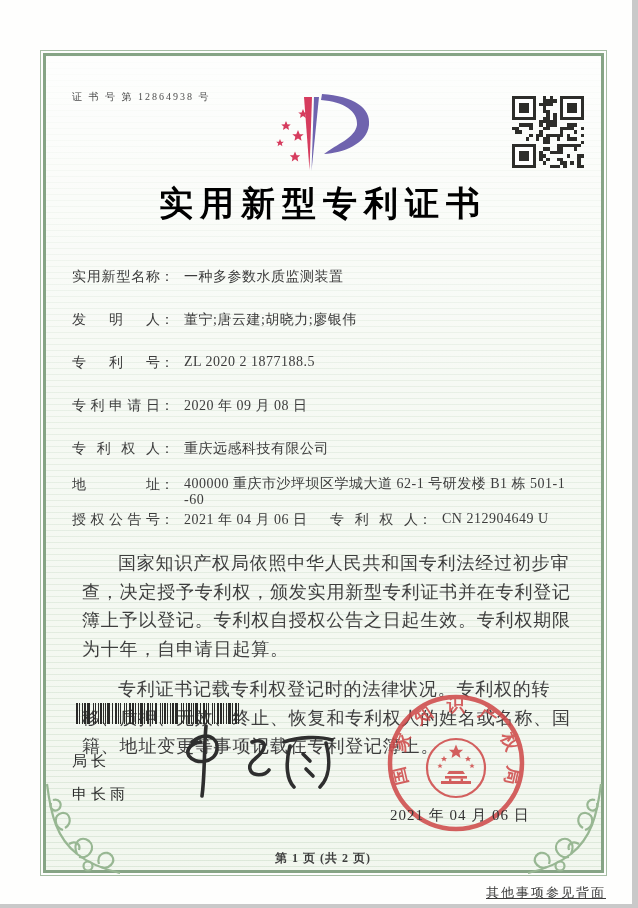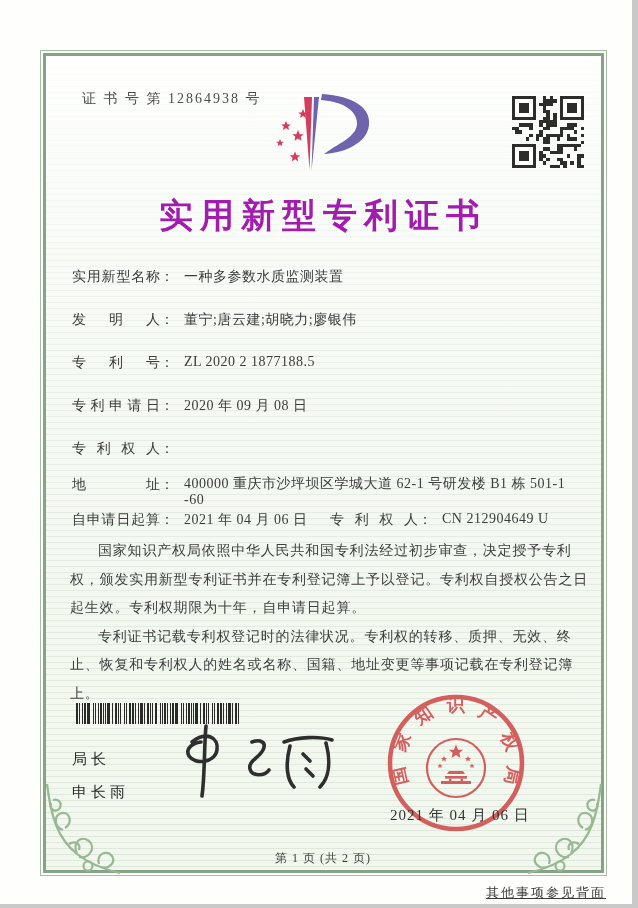--- a/index.html
+++ b/index.html
@@ -19,42 +19,42 @@
   }
   .frame-inner{
     position:absolute;left:2px;top:2px;right:2px;bottom:2px;
     border:3px solid #86a485;
     background:
       linear-gradient(180deg, rgba(255,255,255,.92) 0%, rgba(255,255,255,.45) 40%, rgba(255,255,255,.18) 100%),
       repeating-linear-gradient(180deg, rgba(146,183,144,.28) 0 1px, rgba(255,255,255,0) 1px 6px),
       #eff5eb;
   }
   .abs{position:absolute;}
-  .cert-no{left:82px;top:90px;font-size:14px;letter-spacing:2px;color:#4c4c4c;}
-  .title{left:40px;top:193px;width:566px;text-align:center;font-size:34px;font-weight:700;
-         letter-spacing:7px;color:#a21caf;}
+  .cert-no{left:72px;top:90px;font-size:10px;letter-spacing:2px;color:#4c4c4c;}
+  .title{left:40px;top:181px;width:566px;text-align:center;font-size:34px;font-weight:700;
+         letter-spacing:7px;color:#000000;}
   
   .frow{left:72px;width:525px;font-size:14px;color:#3c3c3c;display:flex;align-items:flex-start;}
   .flabel{display:inline-block;width:88px;text-align:justify;text-align-last:justify;flex:0 0 88px;}
   .fcolon{flex:0 0 auto;}
   .fvalue{margin-left:10px;letter-spacing:.5px;}
   .pre{white-space:pre-line;width:424px;line-height:16px;}
   .pair2{position:absolute;left:258px;top:0;display:flex;}
   
   .paras{left:70px;top:537px;width:526px;}
-  .paras p{margin:0;font-size:14px;line-height:28.5px;text-indent:2em;
+  .paras p{margin:12px;font-size:18px;line-height:28.5px;text-indent:2em;
            letter-spacing:.8px;color:#3e3e3e;}
   
   .barcode{left:76px;top:703px;width:166px;height:21px;}
-  .signer{left:72px;top:744px;font-family:Liberation Mono, monospace;
+  .signer{left:72px;top:744px;font-family:Liberation Sans, sans-serif;
           font-size:15px;color:#2a2a2a;letter-spacing:4px;line-height:33px;}
   .signature{left:178px;top:720px;}
   .seal{left:383px;top:690px;width:146px;height:146px;opacity:.87;}
   .seal-date{left:390px;top:806px;font-size:15px;color:#333;letter-spacing:1px;z-index:5;}
-  .page-info{left:40px;top:850px;width:566px;text-align:center;font-size:12px;color:#3f3f3f;letter-spacing:1px;}
+  .page-info{left:40px;top:850px;width:566px;text-align:center;font-size:12px;color:#3f3f3f;letter-spacing:1px;font-weight:bold;}
   .back-note{left:40px;top:884px;width:566px;text-align:right;font-size:13px;color:#3a3a3a;letter-spacing:2px;text-decoration:underline;}
   .logo{left:276px;top:92px;}
   .qr{left:512px;top:96px;width:72px;height:72px;}
   .qr svg{width:100%;height:100%;fill:#2d2d2a;shape-rendering:crispEdges;}
   .barcode svg{width:100%;height:100%;fill:#2a2a28;shape-rendering:crispEdges;}
   .corner{width:78px;height:92px;z-index:2;}
   .corner.left{left:43px;top:782px;}
   .corner.right{left:527px;top:782px;transform:scaleX(-1);}
 </style>
 </head>
@@ -228,31 +228,32 @@
 
   <div class="abs frow" style="top:397px">
     <span class="flabel">专利申请日</span>
       <span class="fcolon">：</span>
     <span class="fvalue">2020 年 09 月 08 日</span>
   </div>
 
   <div class="abs frow" style="top:440px">
     <span class="flabel">专利权人</span>
       <span class="fcolon">：</span>
+    <span class="fvalue">重庆远感科技有限公司</span>
   </div>
 
   <div class="abs frow" style="top:476px">
     <span class="flabel">地址</span>
       <span class="fcolon">：</span>
     <span class="fvalue pre">400000 重庆市沙坪坝区学城大道 62-1 号研发楼 B1 栋 501-1
 -60</span>
   </div>
 
   <div class="abs frow" style="top:511px;position:absolute">
-    <span class="flabel">自申请日起算</span>
+    <span class="flabel">授权公告号</span>
       <span class="fcolon">：</span>
     <span class="fvalue">2021 年 04 月 06 日</span>
     <span class="pair2">
       <span class="flabel">专利权人</span>
         <span class="fcolon">：</span>
       <span class="fvalue">CN 212904649 U</span>
     </span>
   </div>
 
   <div class="abs paras">

